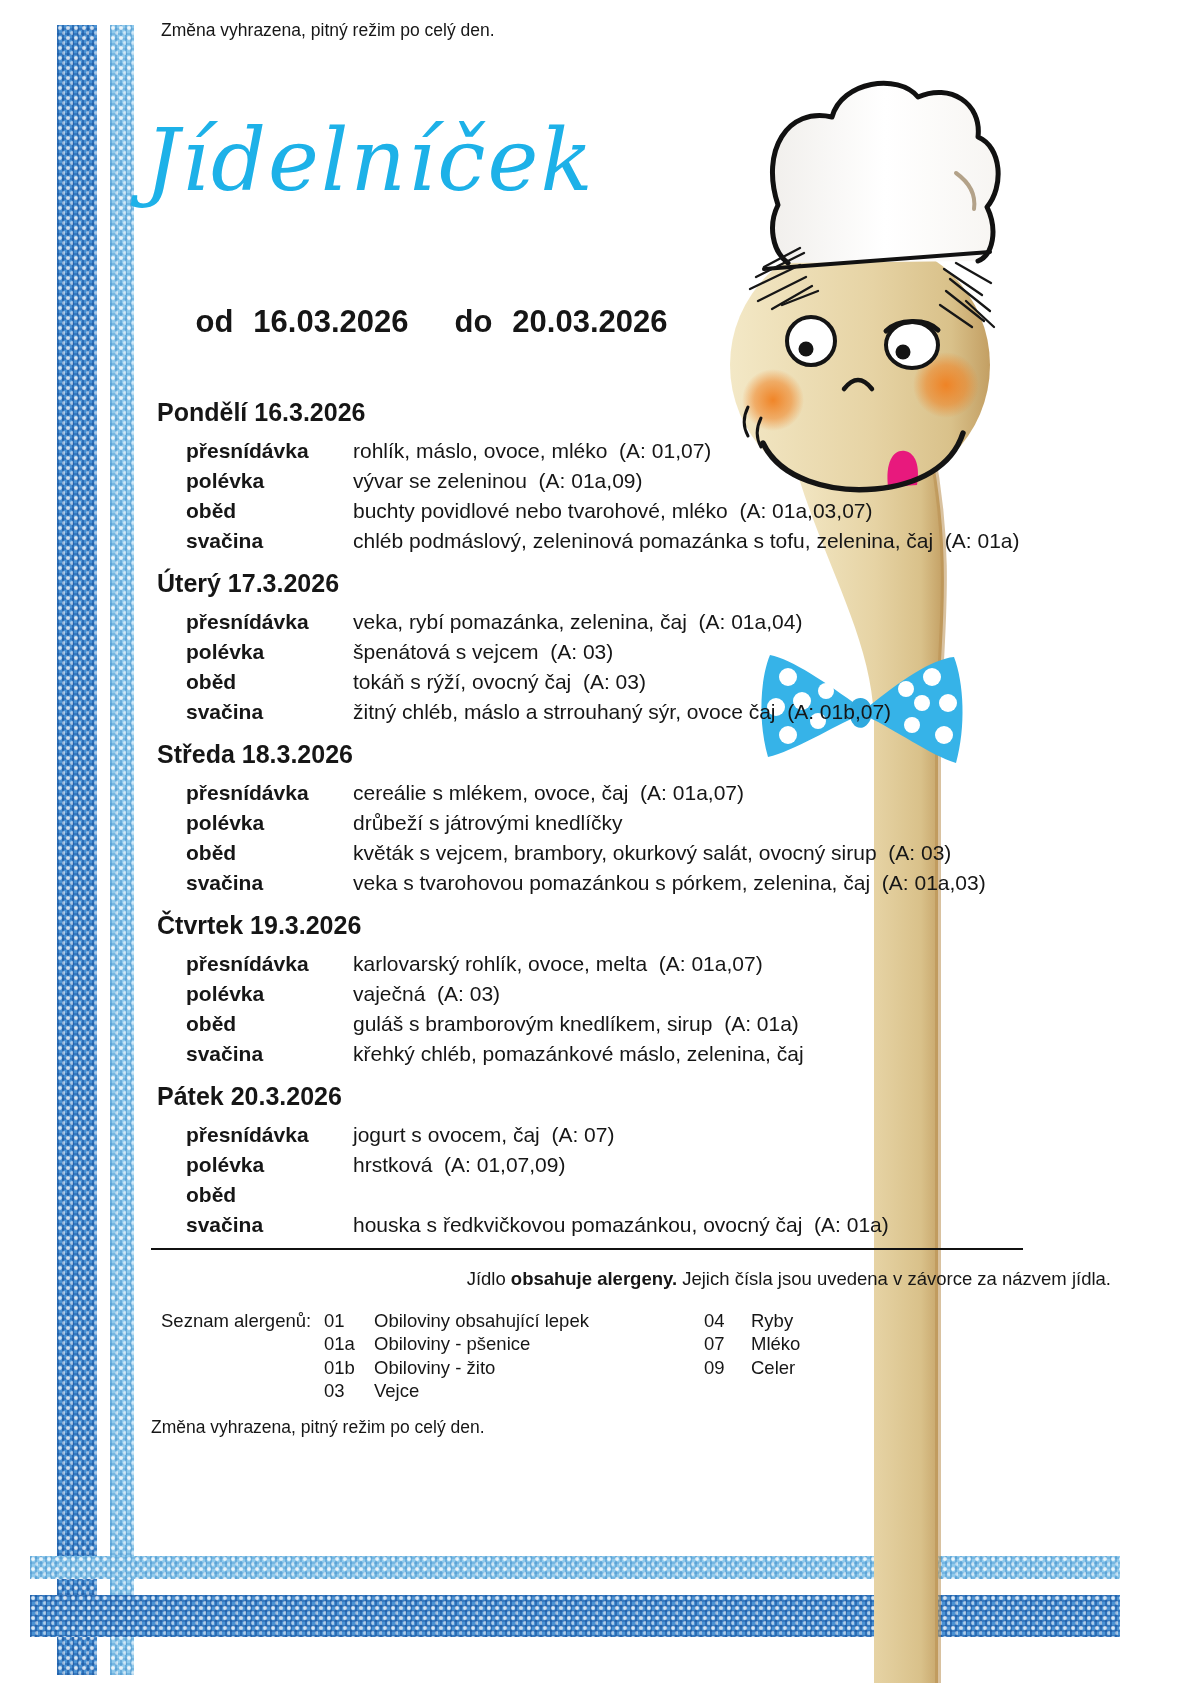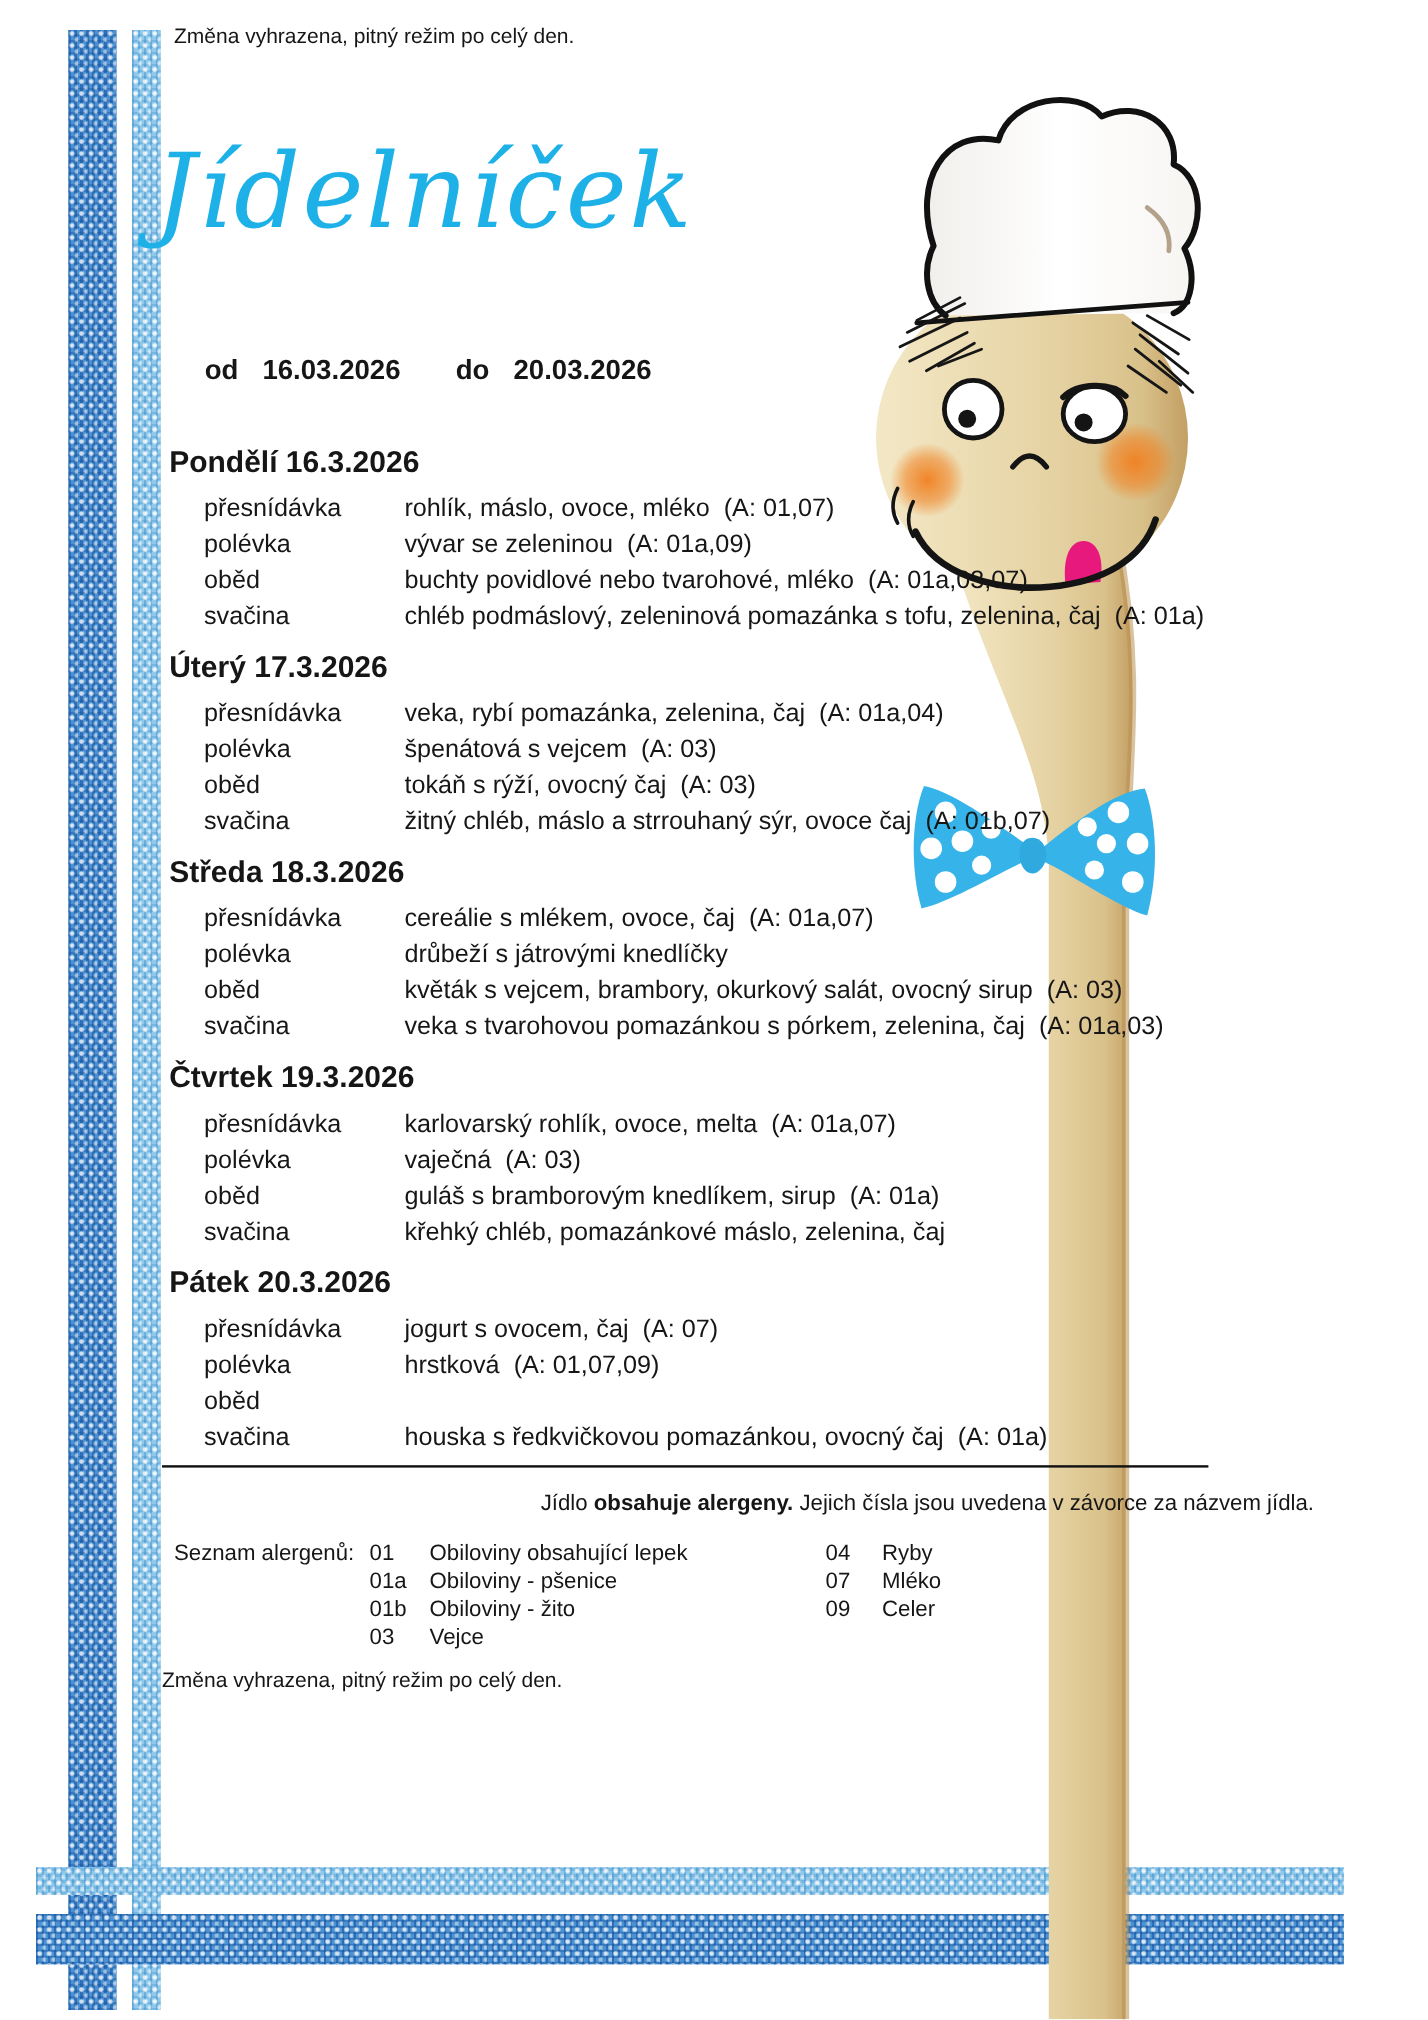--- a/index.html
+++ b/index.html
@@ -29,36 +29,36 @@
       repeating-linear-gradient(0deg, rgba(62,140,200,.3) 0 2px, rgba(62,140,200,0) 2px 5px);
     background-size:8px 10px,8px 10px,auto,auto;
   }
   .rib-v-dark{left:57px;top:25px;width:40px;height:1650px;}
   .rib-v-light{left:110px;top:25px;width:24px;height:1650px;}
   .rib-h-light{left:30px;top:1556px;width:1090px;height:23px;}
   .rib-h-dark{left:30px;top:1595px;width:1090px;height:42px;}
   
   .spoon-wrap{position:absolute;left:660px;top:55px;z-index:1;}
   
-  .content{position:absolute;left:135px;top:20px;width:960px;z-index:3;}
+  .content{position:absolute;left:151px;top:20px;width:960px;z-index:3;}
   .top-note{font-size:17.5px;margin:0 0 0 10px;}
   .page-title{
     margin:70px 0 16px -6px;
     font-family:"DejaVu Serif", serif;
     font-style:italic;font-weight:400;
     font-size:86px;line-height:1.15;
     color:#1db1e8;letter-spacing:2px;
   }
-  .date-line{margin:58px 0 22px 10px;font-size:23px;font-weight:bold;white-space:pre;}
+  .date-line{margin:58px 0 22px 10px;font-size:31px;font-weight:bold;white-space:pre;}
   .date-line .gap-big{display:inline-block;width:46px;}
   .date-line .gap-small{display:inline-block;width:20px;}
   .day{margin-top:13px;}
   .day-title{margin:0 0 9px 6px;font-size:25px;font-weight:bold;}
   .meal-row{display:flex;line-height:30px;font-size:21px;}
-  .meal-label{width:167px;font-weight:normal;flex:none;padding-left:35px;}
+  .meal-label{width:167px;font-weight:bold;flex:none;padding-left:35px;}
   .meal-text{white-space:pre;text-align:right;}
   .rule{height:2px;background:#111;width:872px;margin:8px 0 8px 0;}
   .allergen-note{font-size:18.5px;margin-left:10px;white-space:pre;text-align:right;}
   .allergen-note b{font-weight:bold;}
   .allergen-grid{
     display:grid;grid-template-columns:163px 50px 330px 47px auto;
     font-size:18.5px;line-height:23.5px;margin:16px 0 0 10px;
   }
   .bottom-note{font-size:17.5px;margin:14px 0 0 0;}
 </style>

